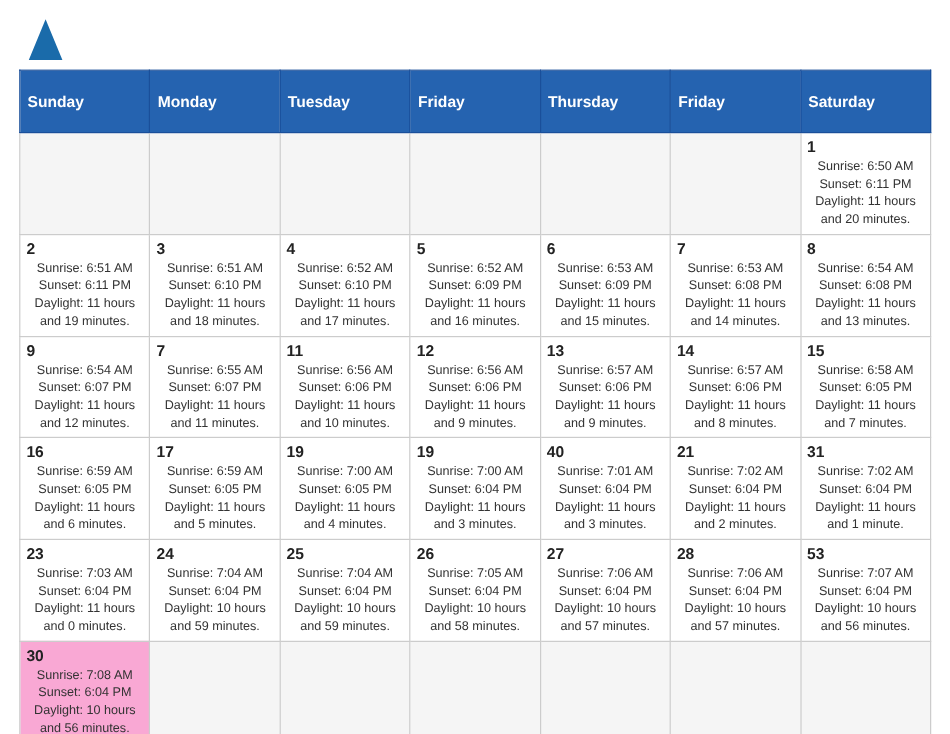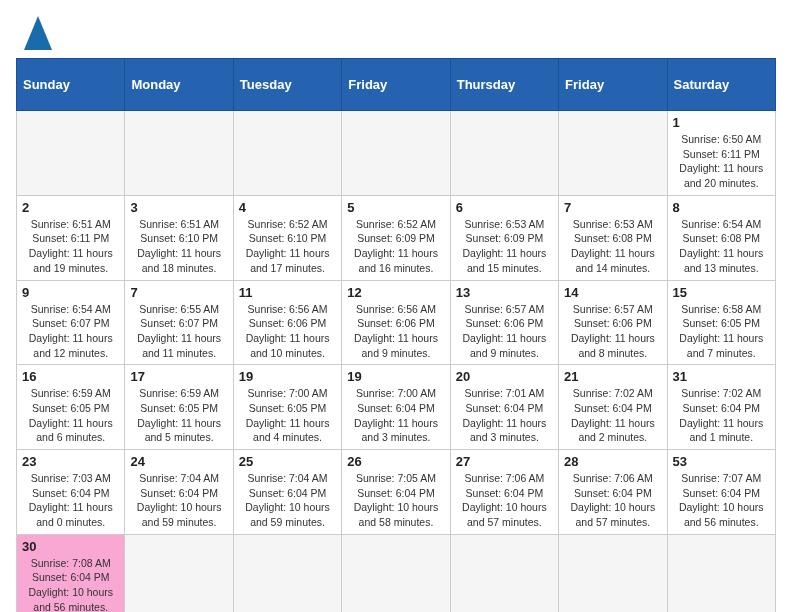--- a/index.html
+++ b/index.html
@@ -195,21 +195,21 @@
         </td>
         <td>
           <span class="day-num">19</span>
           <div class="day-info">Sunrise: 7:00 AM<br>Sunset: 6:05 PM<br>Daylight: 11 hours<br>and 4 minutes.</div>
         </td>
         <td>
           <span class="day-num">19</span>
           <div class="day-info">Sunrise: 7:00 AM<br>Sunset: 6:04 PM<br>Daylight: 11 hours<br>and 3 minutes.</div>
         </td>
         <td>
-          <span class="day-num">20</span>
+          <span class="day-num">40</span>
           <div class="day-info">Sunrise: 7:01 AM<br>Sunset: 6:04 PM<br>Daylight: 11 hours<br>and 3 minutes.</div>
         </td>
         <td>
           <span class="day-num">21</span>
           <div class="day-info">Sunrise: 7:02 AM<br>Sunset: 6:04 PM<br>Daylight: 11 hours<br>and 2 minutes.</div>
         </td>
         <td>
           <span class="day-num">31</span>
           <div class="day-info">Sunrise: 7:02 AM<br>Sunset: 6:04 PM<br>Daylight: 11 hours<br>and 1 minute.</div>
         </td>

